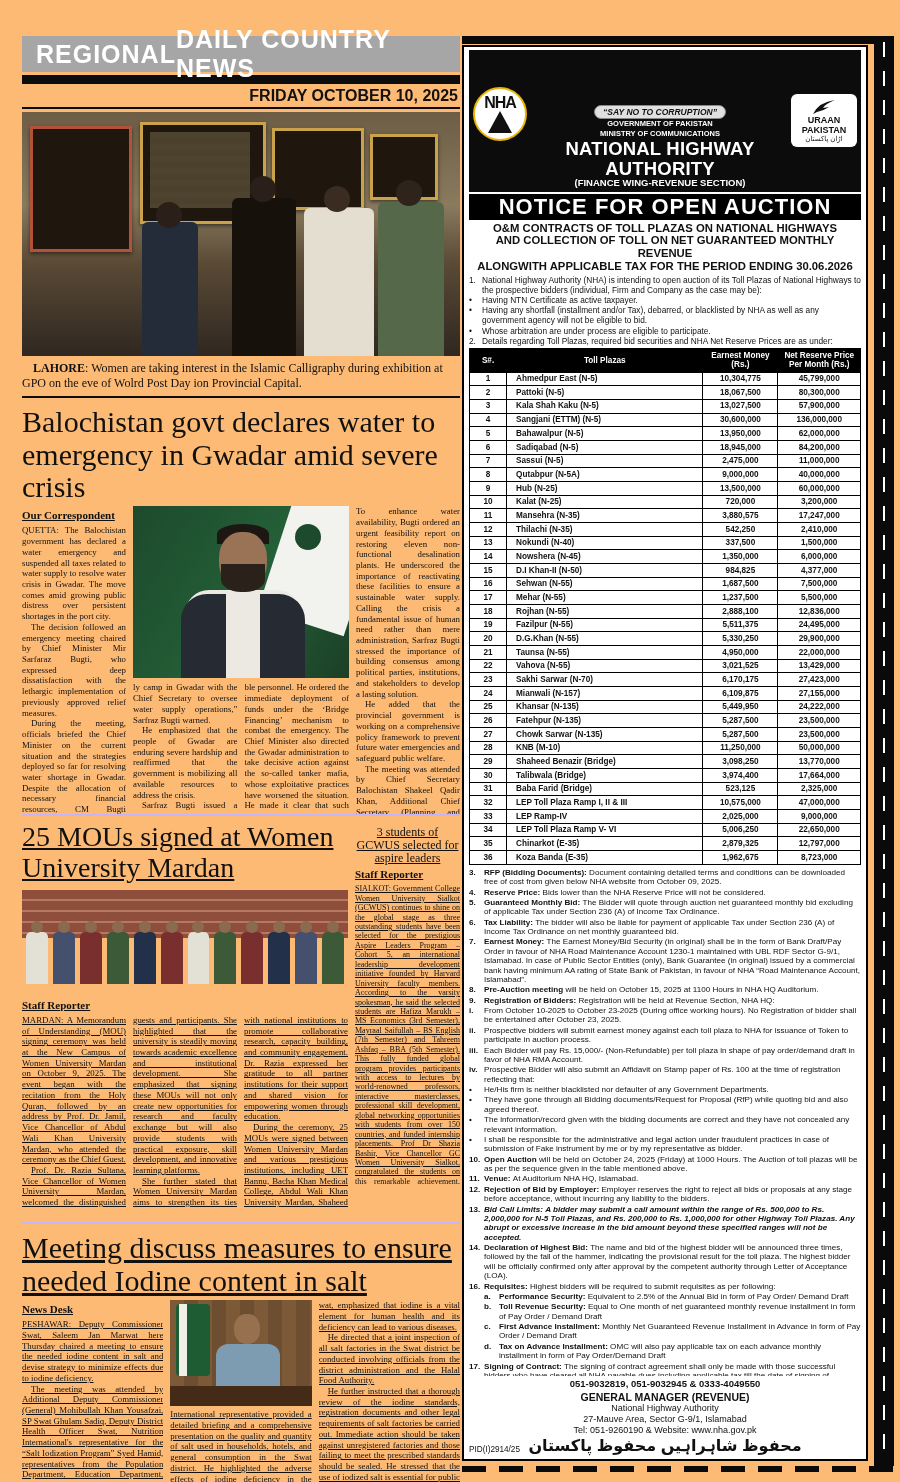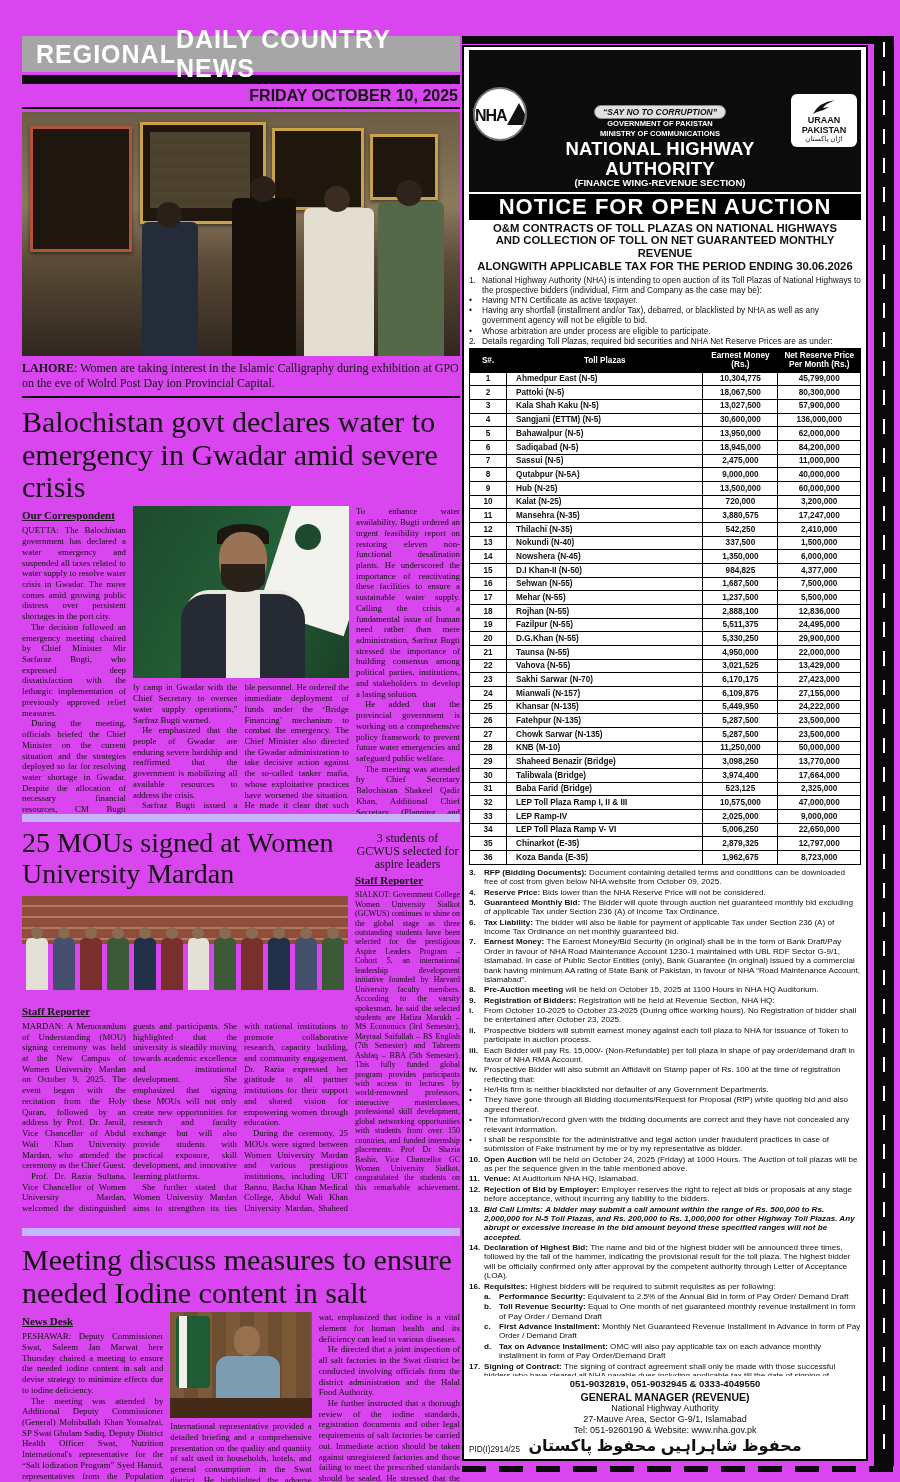--- a/index.html
+++ b/index.html
@@ -1,16 +1,16 @@
 <!DOCTYPE html>
 <html><head>
 <meta charset="utf-8">
 <style>
   html,body{margin:0;padding:0;background:#ffffff;}
-  .paper{position:relative;width:900px;height:1482px;background:#d946ef;overflow:hidden;
+  .paper{position:relative;width:900px;height:1482px;background:#fdba74;overflow:hidden;
          font-family:"Liberation Serif","DejaVu Serif",serif;color:#111;}
   
   .left{position:absolute;left:22px;top:36px;width:438px;}
   .mast-bar{height:36px;background:#a6a6a6;display:flex;align-items:center;justify-content:space-between;
             padding:0 14px;font-family:"Liberation Sans","DejaVu Sans",sans-serif;font-weight:bold;color:#fff;
             font-size:25px;letter-spacing:1px;}
   .black-bar{height:9px;background:#0d0d0d;margin-top:3px;}
   .date-row{text-align:right;font-family:"Liberation Sans","DejaVu Sans",sans-serif;font-weight:bold;
             font-size:16px;padding:3px 2px 2px;border-bottom:2px solid #0d0d0d;}
   
@@ -27,41 +27,41 @@
   .p-head{position:absolute;width:26px;height:26px;border-radius:50%;background:#2a2019;}
   .pw1{left:210px;top:86px;width:64px;height:158px;background:#17110c;}
   .pw1h{left:228px;top:64px;}
   .pw2{left:282px;top:96px;width:70px;height:148px;background:#e4ded0;}
   .pw2h{left:302px;top:74px;background:#3a2c20;}
   .pw3{left:356px;top:90px;width:66px;height:154px;background:#55684a;}
   .pw3h{left:374px;top:68px;background:#2e241b;}
   .pw4{left:120px;top:110px;width:56px;height:134px;background:#242c3a;}
   .pw4h{left:134px;top:90px;}
   .caption{font-size:12px;line-height:1.22;padding:5px 0 6px;border-bottom:2px solid #0d0d0d;}
-  .caption b{font-weight:bold;}
+  .caption b{font-weight:bold;margin-left:11px;}
   
   .headline{font-size:30px;line-height:1.08;padding:8px 0 3px;font-weight:400;}
   .byline{font-weight:bold;text-decoration:underline;font-size:11px;margin:3px 0 4px;}
   .nt{font-size:8.8px;line-height:1.22;text-align:justify;}
   .nt p{margin:0;text-indent:9px;}
   .nt p:first-child{text-indent:0;}
   .water-body{display:grid;grid-template-columns:104px 216px 104px;gap:7px;height:308px;overflow:hidden;}
   .bugti-photo{position:relative;height:172px;overflow:hidden;background:linear-gradient(120deg,#1d4a2c 0%,#246038 55%,#1b3f26 100%);}
   .bugti-photo .flag-stripe{position:absolute;right:-20px;top:-30px;width:90px;height:150px;background:#f2f2ee;transform:rotate(18deg);}
   .bugti-photo .crescent{position:absolute;right:28px;top:18px;width:26px;height:26px;border-radius:50%;
       background:#1d4a2c;box-shadow:6px 4px 0 0 #f2f2ee;}
   .bugti-photo .head{position:absolute;left:86px;top:26px;width:48px;height:56px;border-radius:45%;background:#9a7356;}
   .bugti-photo .hair{position:absolute;left:84px;top:18px;width:52px;height:20px;border-radius:50% 50% 0 0;background:#1c1713;}
   .bugti-photo .beard{position:absolute;left:88px;top:58px;width:44px;height:28px;border-radius:0 0 45% 45%;background:#2a211a;}
   .bugti-photo .shirt{position:absolute;left:52px;top:84px;width:116px;height:90px;border-radius:24px 24px 0 0;background:#ece9e2;}
   .bugti-photo .vest{position:absolute;left:48px;top:88px;width:124px;height:86px;border-radius:26px 26px 0 0;
       background:linear-gradient(90deg,#262a33 36%,transparent 36% 64%,#262a33 64%);}
   .mid-cols{display:grid;grid-template-columns:1fr 1fr;gap:7px;margin-top:4px;height:128px;overflow:hidden;}
   .colbox{overflow:hidden;}
-  .sect{border-top:8px solid #c4b5fd;}
+  .sect{border-top:2px solid #c4b5fd;text-decoration:underline;}
   
   .mou{display:grid;grid-template-columns:326px 105px;gap:7px;padding-top:4px;height:402px;overflow:hidden;}
   .mou .headline{font-size:28px;padding-top:2px;}
   .group-photo{position:relative;height:106px;overflow:hidden;margin-top:4px;
       background:linear-gradient(180deg,#8a4a3a 0 46%,#a8induced 0),linear-gradient(180deg,#8f4e3c 0 44%,#9aa06a 78%,#7d8455 100%);}
   .bricks{position:absolute;left:0;top:0;right:0;height:48px;
       background:repeating-linear-gradient(180deg,#8f4e3c 0 9px,#b5795f 9px 11px);}
   .crowd{position:absolute;left:4px;right:4px;top:30px;height:64px;display:flex;gap:5px;align-items:flex-end;}
   .crowd i{display:block;flex:1;height:52px;border-radius:5px 5px 0 0;position:relative;background:#44506e;}
   .crowd i::before{content:"";position:absolute;left:50%;top:-11px;margin-left:-6px;width:12px;height:12px;border-radius:50%;background:#8a6a50;}
@@ -88,22 +88,22 @@
   .road-strip{position:absolute;right:0;top:0;width:20px;bottom:6px;background:#0a0a0a;}
   .road-strip::before{content:"";position:absolute;left:9px;top:6px;bottom:6px;width:2px;
       background:repeating-linear-gradient(180deg,#fff 0 15px,transparent 15px 29px);}
   .road-bottom{position:absolute;left:0;right:0;bottom:0;height:6px;
       background:repeating-linear-gradient(90deg,#0a0a0a 0 24px,transparent 24px 37px);}
   .notice{position:absolute;left:0;top:9px;width:392px;bottom:11px;border:2px solid #000;
       background:#fff;padding:3px 5px;display:flex;flex-direction:column;overflow:hidden;
       font-family:"Liberation Sans","DejaVu Sans",sans-serif;}
   .nhead{background:#0c0c0c;color:#fff;display:flex;align-items:center;padding:3px 4px;gap:4px;}
   .nha-logo{flex:0 0 56px;height:68px;position:relative;}
-  .nha-circle{width:54px;height:54px;border-radius:50%;background:#fff;border:2px solid #737373;box-sizing:border-box;
-      display:flex;flex-direction:row;align-items:center;justify-content:flex-start;overflow:hidden;}
+  .nha-circle{width:54px;height:54px;border-radius:50%;background:#fff;border:2px solid #eab308;box-sizing:border-box;
+      display:flex;flex-direction:column;align-items:center;justify-content:flex-start;overflow:hidden;}
   .nha-circle .nha-txt{color:#111;font-weight:bold;font-size:16px;letter-spacing:-1px;line-height:1.1;margin-top:5px;}
   .nha-road{width:0;height:0;border-left:12px solid transparent;border-right:12px solid transparent;border-bottom:22px solid #111;position:relative;}
   .nhead-center{flex:1;text-align:center;margin-top:48px;}
   .slogan-pill{display:inline-block;background:#e0e0e0;color:#111;border:1px solid #888;border-radius:8px;
       font-size:8.5px;font-weight:bold;font-style:italic;padding:0 8px;line-height:12px;}
   .gov-line{font-size:7.5px;font-weight:bold;line-height:1.15;margin-top:1px;}
   .auth-line{font-size:18.5px;font-weight:bold;letter-spacing:.2px;line-height:1.05;margin-top:1px;}
   .wing-line{font-size:9.5px;font-weight:bold;line-height:1.1;}
   .uraan-logo{flex:0 0 62px;background:#fff;color:#111;border-radius:6px;text-align:center;padding:4px 2px;}
   .uraan-logo svg{display:block;margin:0 auto;}

